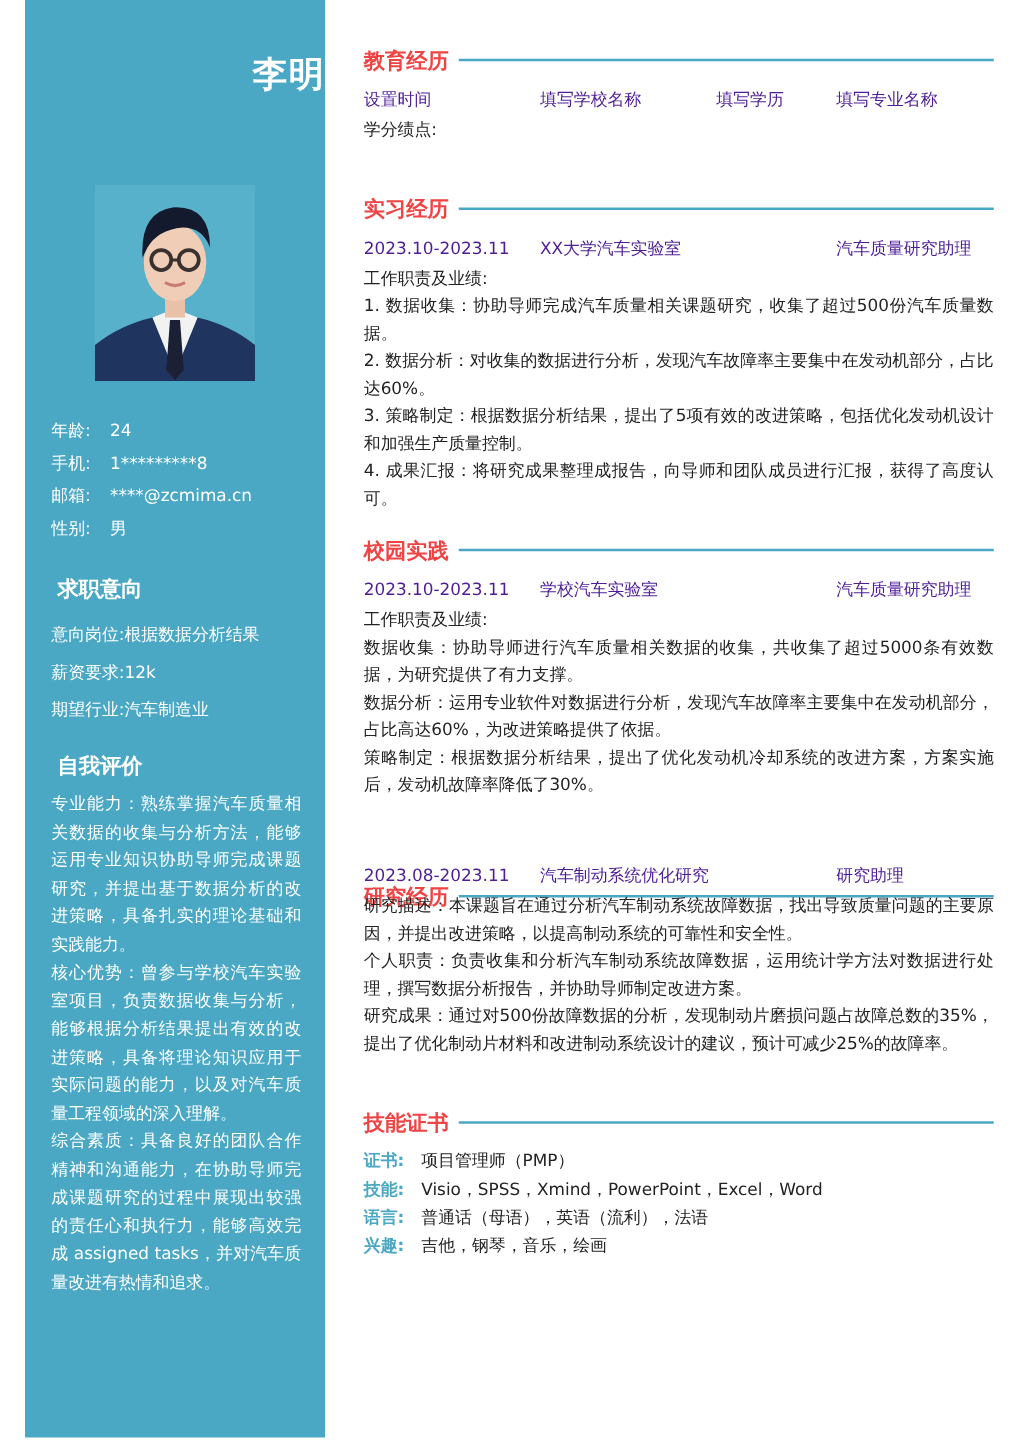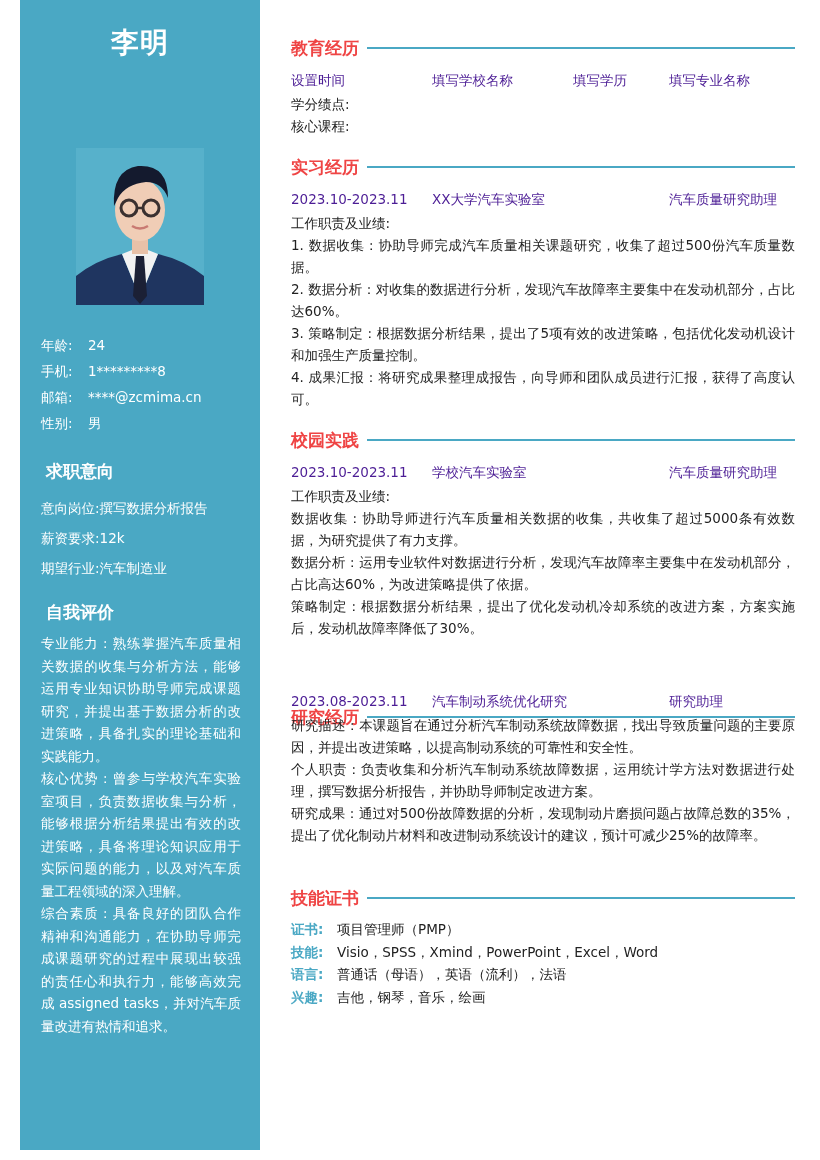--- a/index.html
+++ b/index.html
@@ -1,19 +1,19 @@
 <!DOCTYPE html>
 <html><head>
 <meta charset="utf-8">
 <style>
   * { margin:0; padding:0; box-sizing:border-box; }
   html, body { width:820px; height:1160px; background:#ffffff; overflow:hidden; }
   body { font-family: "DejaVu Sans", "Liberation Sans", sans-serif; color:#222; position:relative; }
   .sidebar { position:absolute; left:20px; top:0; width:240px; height:1150px; background:#4aa8c4; color:#fff; }
-  .name { position:absolute; top:24px; left:0; width:240px; text-align:center; font-size:28px; font-weight:bold; letter-spacing:1px; }
+  .name { position:absolute; top:41px; left:0; width:240px; text-align:right; font-size:28px; font-weight:bold; letter-spacing:1px; }
   .photo { position:absolute; left:56px; top:148px; width:128px; height:157px; background:linear-gradient(#5ab5cf,#4da7c3); overflow:hidden; }
   .photo svg { width:100%; height:100%; display:block; }
   .info { position:absolute; left:21px; top:334px; font-size:13.5px; }
   .info .row { height:26px; line-height:22px; }
   .info .lbl { display:inline-block; width:47px; }
   .side-h { position:absolute; left:26px; font-size:17px; font-weight:bold; }
   .intent { position:absolute; left:21px; top:497px; font-size:13.5px; }
   .intent .row { height:30px; line-height:22px; }
   .eval { position:absolute; left:21px; top:632px; width:200px; font-size:13.5px; line-height:22.5px; text-align:justify; }
   .main { position:absolute; left:291px; top:0; width:504px; }
@@ -50,21 +50,21 @@
 
   <div class="info">
     <div class="row"><span class="lbl">年龄:</span><span>24</span></div>
     <div class="row"><span class="lbl">手机:</span><span>1*********8</span></div>
     <div class="row"><span class="lbl">邮箱:</span><span>****@zcmima.cn</span></div>
     <div class="row"><span class="lbl">性别:</span><span>男</span></div>
   </div>
 
   <div class="side-h" style="top:460px;">求职意向</div>
   <div class="intent">
-    <div class="row"><span>意向岗位:</span><span>撰写数据分析报告</span></div>
+    <div class="row"><span>意向岗位:</span><span>根据数据分析结果</span></div>
     <div class="row"><span>薪资要求:</span><span>12k</span></div>
     <div class="row"><span>期望行业:</span><span>汽车制造业</span></div>
   </div>
 
   <div class="side-h" style="top:601px;">自我评价</div>
   <div class="eval">
     <div>专业能力：熟练掌握汽车质量相关数据的收集与分析方法，能够运用专业知识协助导师完成课题研究，并提出基于数据分析的改进策略，具备扎实的理论基础和实践能力。</div>
     <div>核心优势：曾参与学校汽车实验室项目，负责数据收集与分析，能够根据分析结果提出有效的改进策略，具备将理论知识应用于实际问题的能力，以及对汽车质量工程领域的深入理解。</div>
     <div>综合素质：具备良好的团队合作精神和沟通能力，在协助导师完成课题研究的过程中展现出较强的责任心和执行力，能够高效完成 assigned tasks，并对汽车质量改进有热情和追求。</div>
   </div>
@@ -77,21 +77,20 @@
       <span class="line"></span>
   </div>
   <div class="meta" style="top:69px;">
     <span style="left:0;">设置时间</span>
     <span style="left:141px;">填写学校名称</span>
     <span style="left:282px;">填写学历</span>
     <span style="left:378px;">填写专业名称</span>
   </div>
   <div class="body" style="top:93px;">
     <div>学分绩点:</div>
-    <div>核心课程:</div>
   </div>
 
   <div class="sec-h" style="top:155px;">
     <span class="t">实习经历</span>
       <span class="line"></span>
   </div>
   <div class="meta" style="top:188px;">
     <span style="left:0;">2023.10-2023.11</span>
     <span style="left:141px;">XX大学汽车实验室</span>
     <span style="left:378px;">汽车质量研究助理</span>

